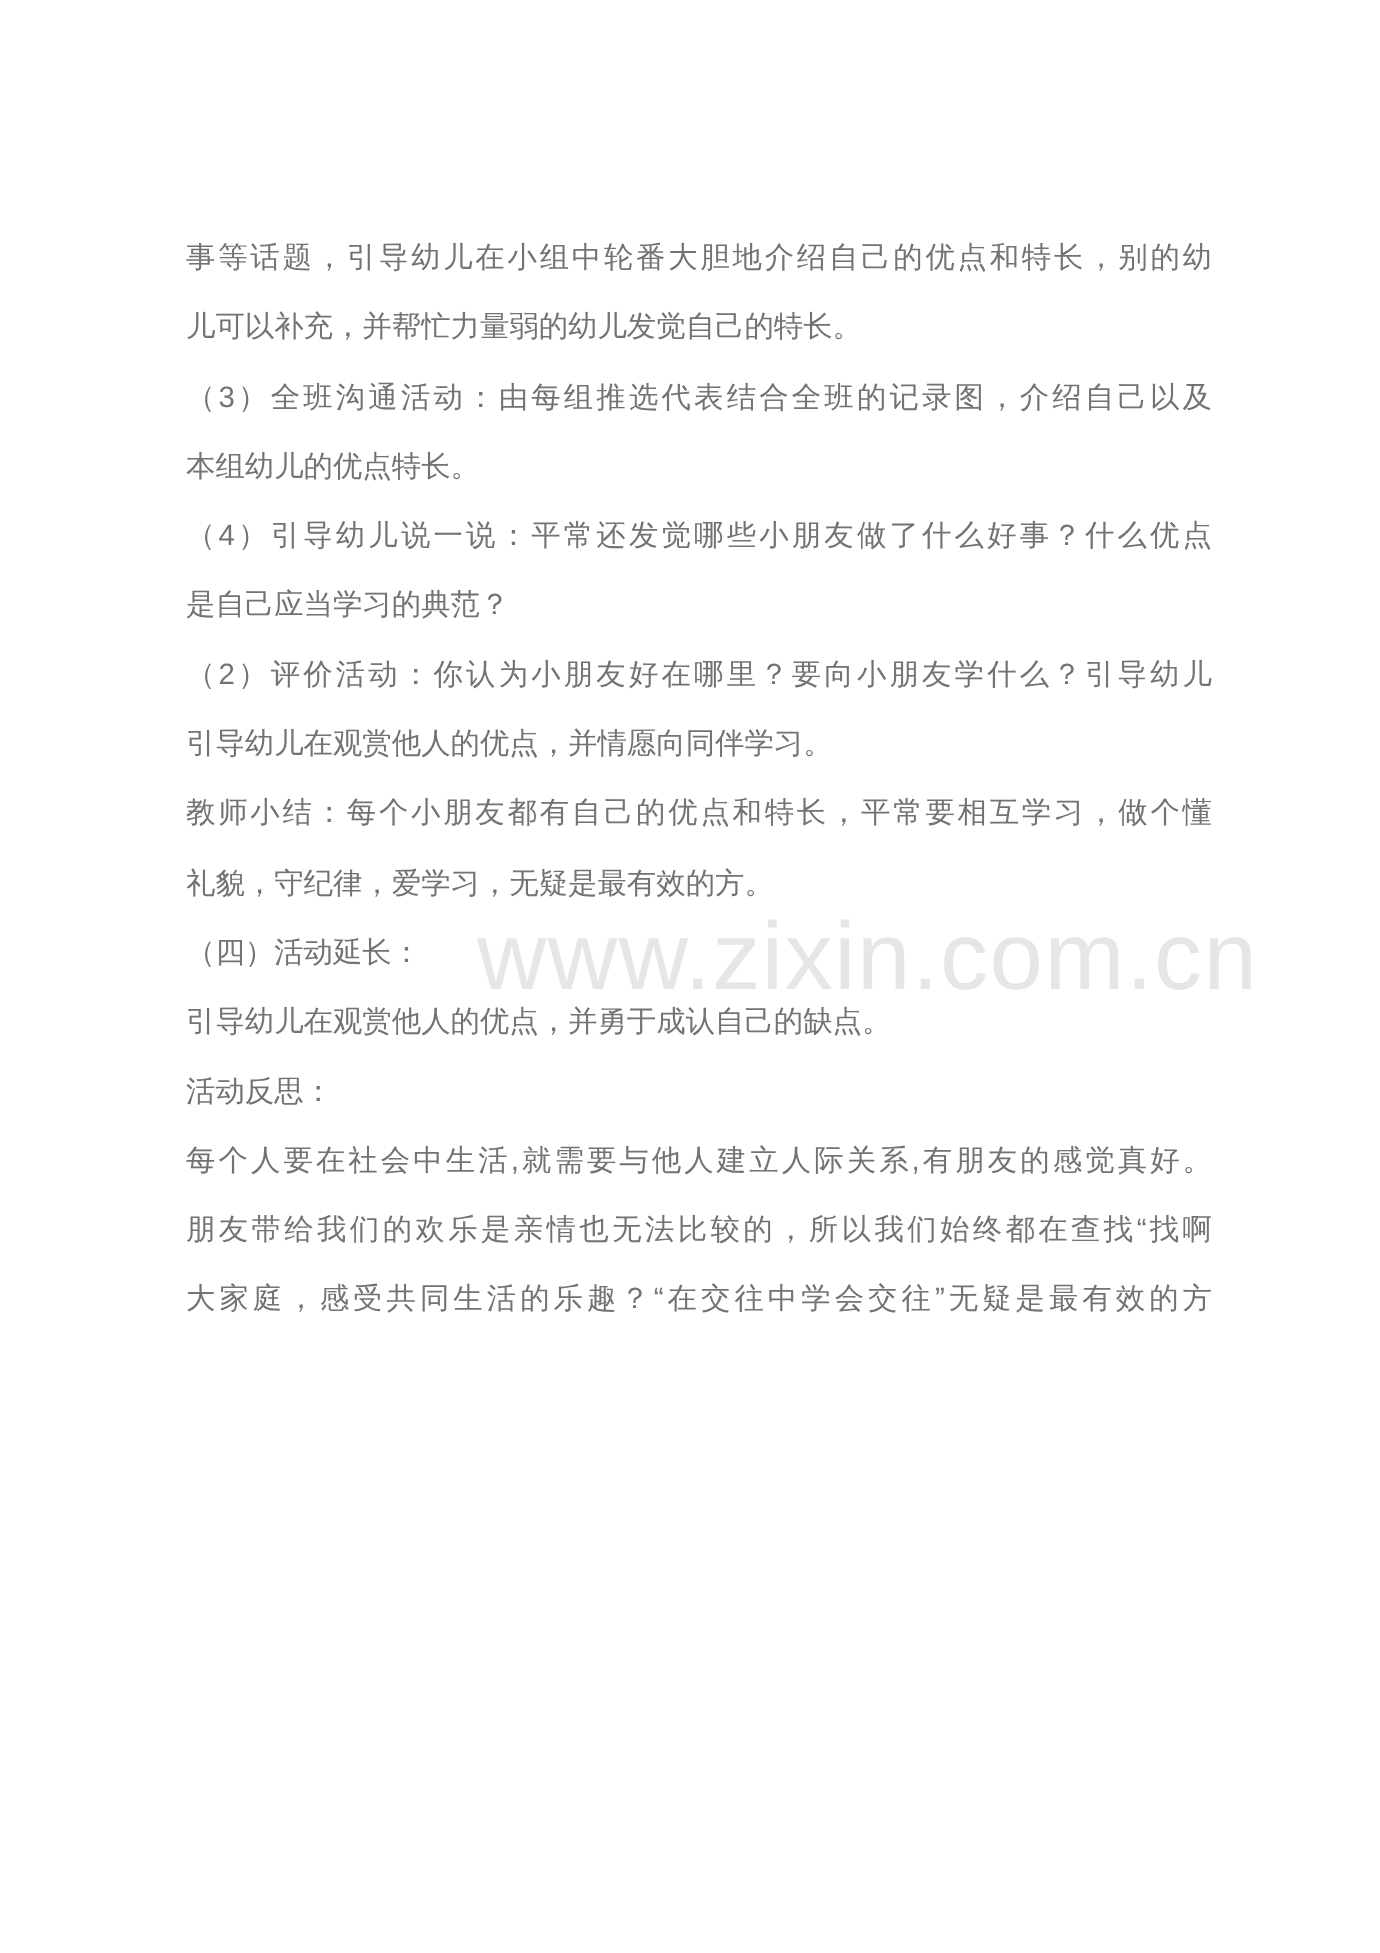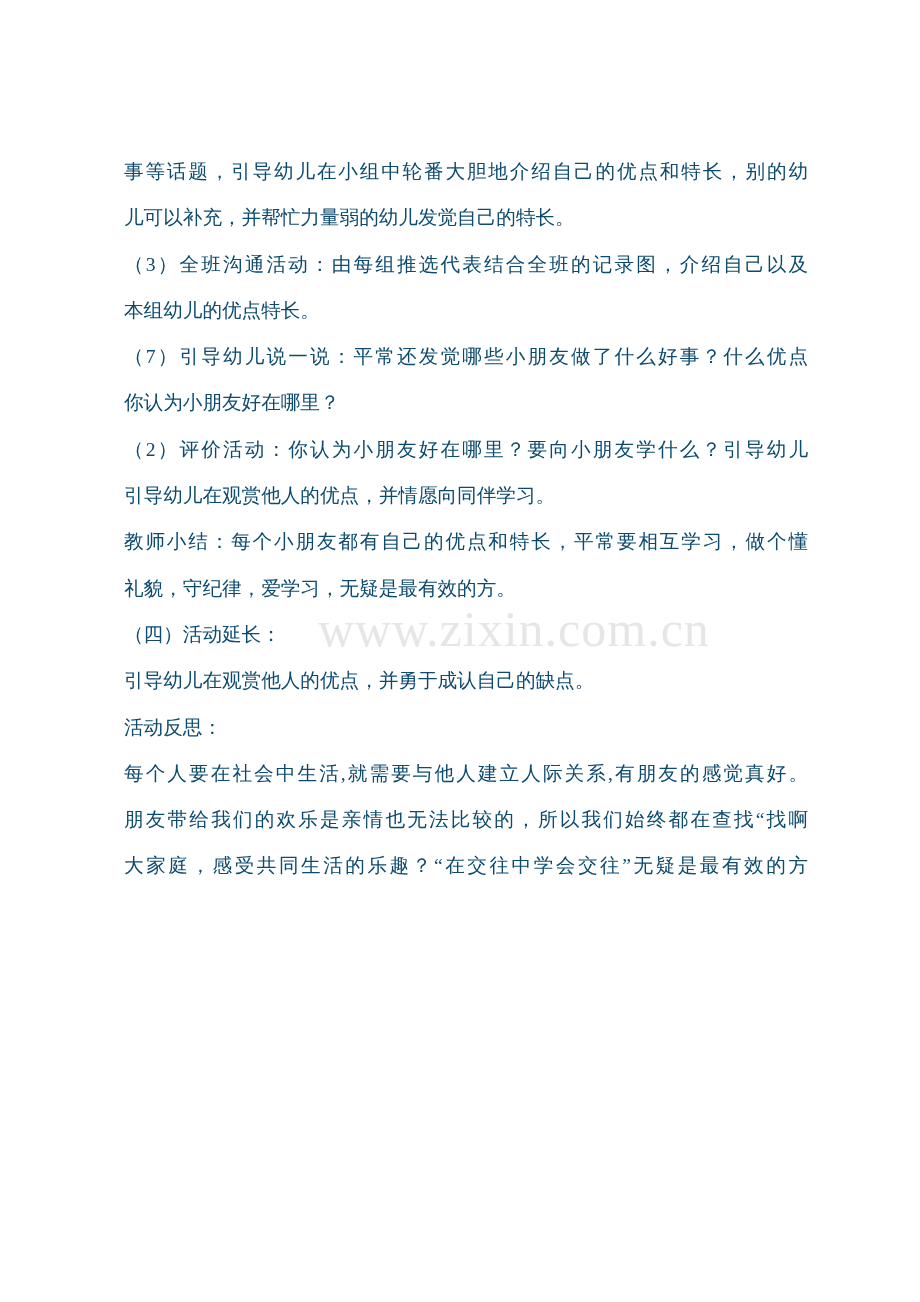--- a/index.html
+++ b/index.html
@@ -21,56 +21,56 @@
       height: 1302px;
       background: #ffffff;
     }
     .content {
       position: absolute;
       left: 124px;
       top: 149px;
       width: 684px;
     }
     .line {
-      font-family: Liberation Serif, serif;
+      font-family: Liberation Sans, sans-serif;
       font-size: 19.6px;
       line-height: 46.3px;
       height: 46.3px;
-      color: #0c4a6e;
+      color: #737373;
       white-space: nowrap;
       text-align: justify;
       text-align-last: justify;
       letter-spacing: 0px;
     }
     .line.short {
       text-align-last: left;
     }
     .watermark {
       position: absolute;
       left: 318px;
       top: 600px;
-      font-family: Liberation Serif, serif;
-      font-size: 50px;
+      font-family: Liberation Sans, sans-serif;
+      font-size: 64px;
       color: rgba(200, 200, 200, 0.45);
       letter-spacing: 1px;
       pointer-events: none;
       white-space: nowrap;
     }
   </style>
 </head>
 <body>
 
 <div class="page">
   <div class="content">
     <div class="line">事等话题，引导幼儿在小组中轮番大胆地介绍自己的优点和特长，别的幼</div>
     <div class="line short">儿可以补充，并帮忙力量弱的幼儿发觉自己的特长。</div>
     <div class="line">（3）全班沟通活动：由每组推选代表结合全班的记录图，介绍自己以及</div>
     <div class="line short">本组幼儿的优点特长。</div>
-    <div class="line">（7）引导幼儿说一说：平常还发觉哪些小朋友做了什么好事？什么优点</div>
-    <div class="line short">你认为小朋友好在哪里？</div>
+    <div class="line">（4）引导幼儿说一说：平常还发觉哪些小朋友做了什么好事？什么优点</div>
+    <div class="line short">是自己应当学习的典范？</div>
     <div class="line">（2）评价活动：你认为小朋友好在哪里？要向小朋友学什么？引导幼儿</div>
     <div class="line short">引导幼儿在观赏他人的优点，并情愿向同伴学习。</div>
     <div class="line">教师小结：每个小朋友都有自己的优点和特长，平常要相互学习，做个懂</div>
     <div class="line short">礼貌，守纪律，爱学习，无疑是最有效的方。</div>
     <div class="line short">（四）活动延长：</div>
     <div class="line short">引导幼儿在观赏他人的优点，并勇于成认自己的缺点。</div>
     <div class="line short">活动反思：</div>
     <div class="line">每个人要在社会中生活,就需要与他人建立人际关系,有朋友的感觉真好。</div>
     <div class="line">朋友带给我们的欢乐是亲情也无法比较的，所以我们始终都在查找“找啊</div>
     <div class="line">大家庭，感受共同生活的乐趣？“在交往中学会交往”无疑是最有效的方</div>

